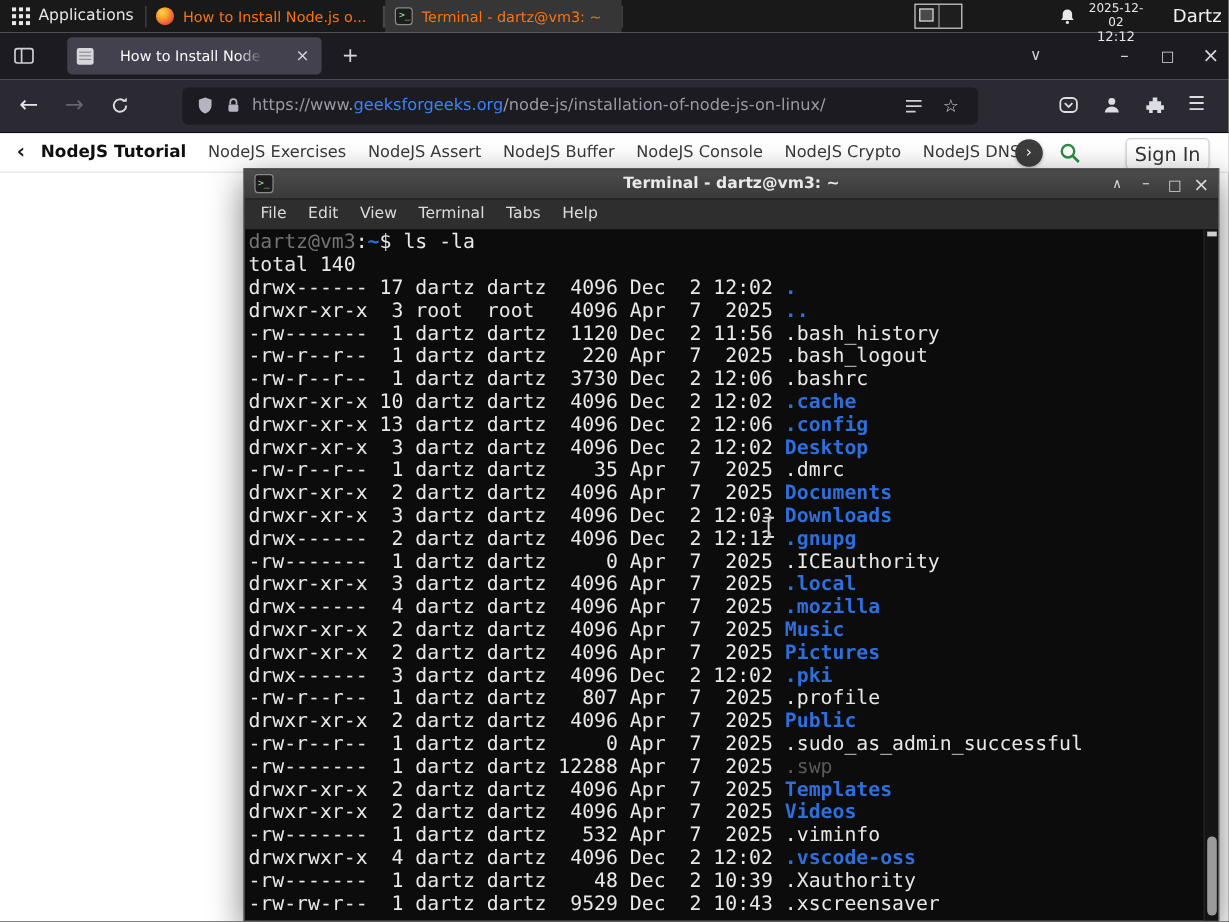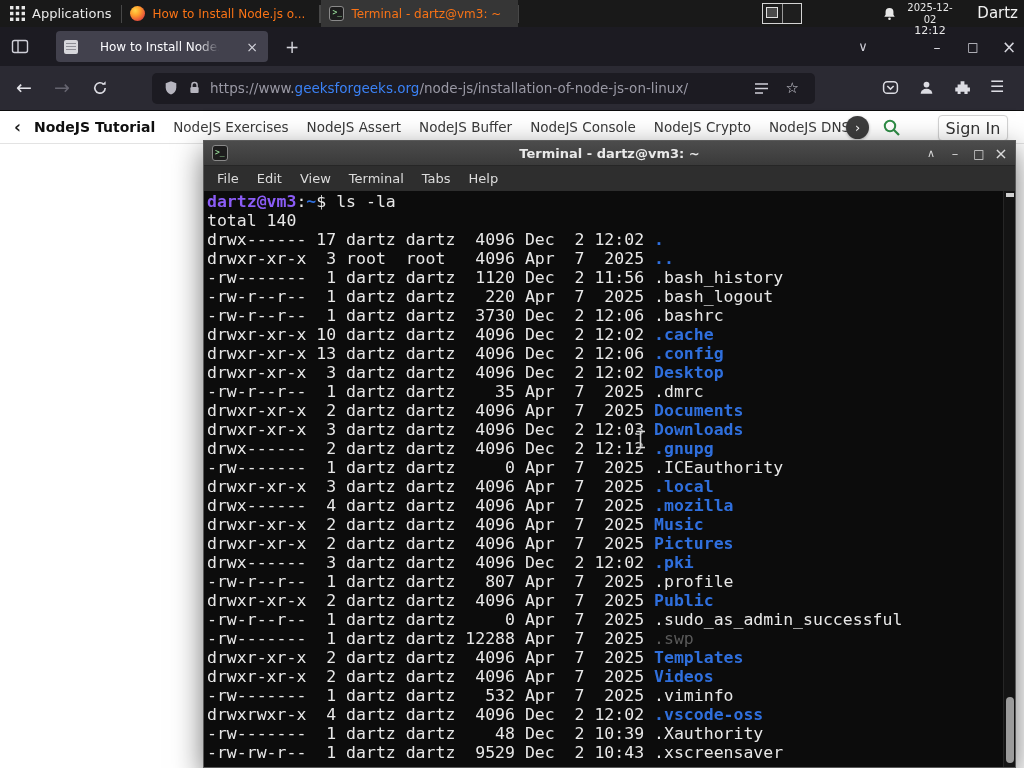--- a/index.html
+++ b/index.html
@@ -103,21 +103,21 @@
   .twbtn.shade { right:72px; font-size:11px; } .twbtn.tmin { right:48px; font-size:13px; }
   .twbtn.tmax { right:24px; font-size:12px; } .twbtn.tclose { right:2px; font-size:16px; }
   .term-menubar { height:25px; background:#2e2e2e; display:flex; align-items:center; padding-left:4px; font-size:13px; color:#dcdcdc; }
   .mitem { padding:0 9px; height:100%; display:flex; align-items:center; }
   .term-screen {
     position:absolute; top:50px; left:1px; right:13px; bottom:0; overflow:hidden;
     font-family:"DejaVu Sans Mono","Liberation Mono",monospace;
     font-size:16.5px; line-height:19px; white-space:pre; color:#e8e8e8; padding:1px 0 0 2px;
   }
   .sf { color:#e8e8e8; }
-  .sg { color:#8b5cf6; font-weight:bold; }
+  .sg { color:#737373; font-weight:normal; }
   .sb { color:#2f6fdd; font-weight:bold; }
   .sd { color:#5a5a5a; }
   .tscroll { position:absolute; top:50px; right:0; width:12px; bottom:0; background:#141414; border-left:1px solid #262626; }
   .ttick { position:absolute; top:2px; left:2px; width:8px; height:4px; background:#d0d0d0; }
   .tthumb { position:absolute; left:2px; width:8px; bottom:4px; height:66px; background:#9b9b9b; border-radius:4px; }
 
   .mouse-cursor { position:absolute; left:634px; top:430px; z-index:60; filter:drop-shadow(0 0 1px #000); }
 </style>
 </head>
 <body>

